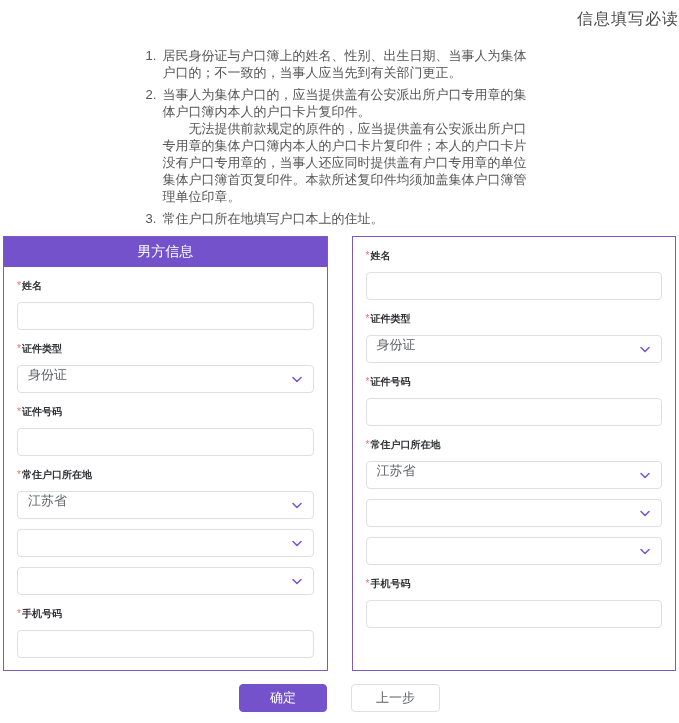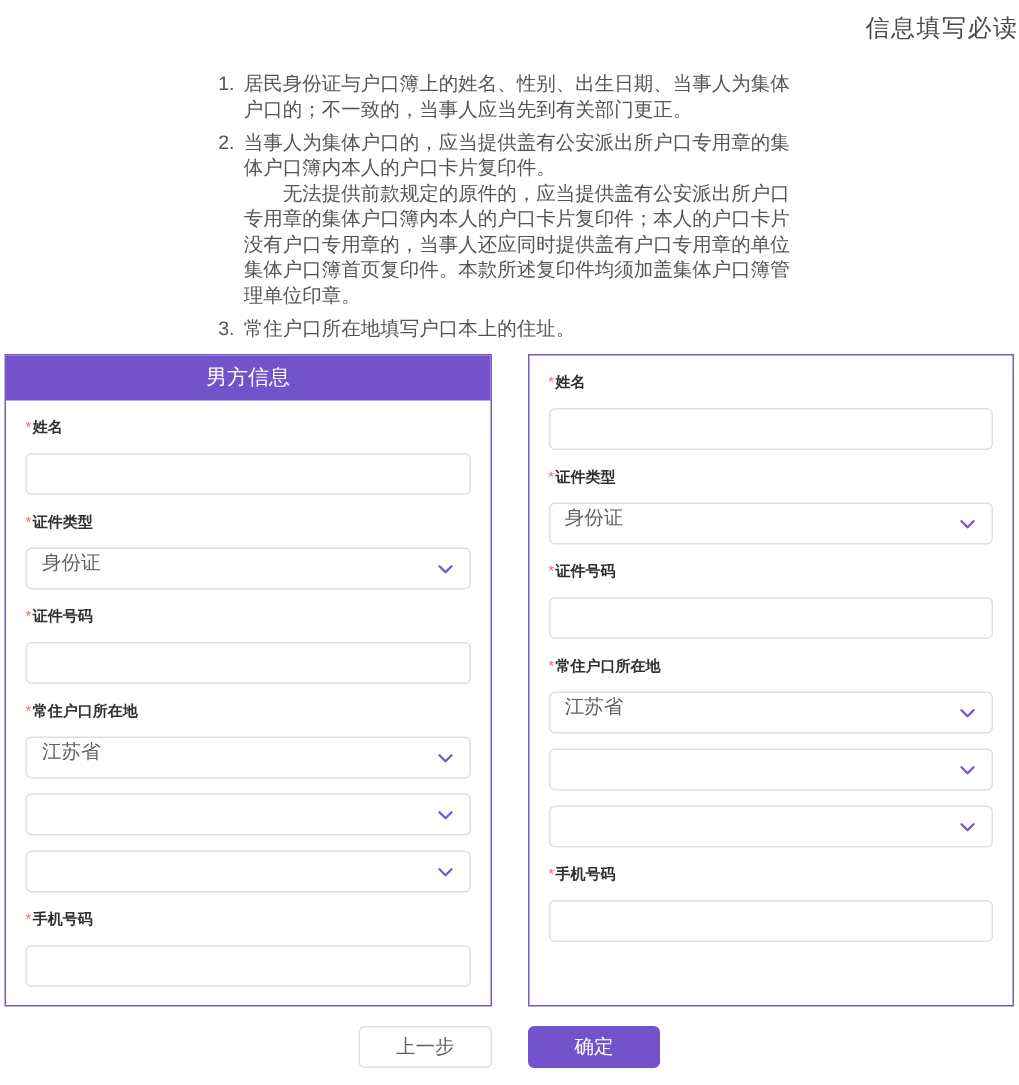--- a/index.html
+++ b/index.html
@@ -196,17 +196,17 @@
           </div>
           <input class="text-input" type="text" value="" style="">
         </div>
 
       </div>
     </section>
 
   </div>
 
   <div class="footer">
+    <button class="btn btn-primary">确定</button>
     <button class="btn btn-plain">上一步</button>
-    <button class="btn btn-primary">确定</button>
   </div>
 
 </div>
 
 </body></html>

